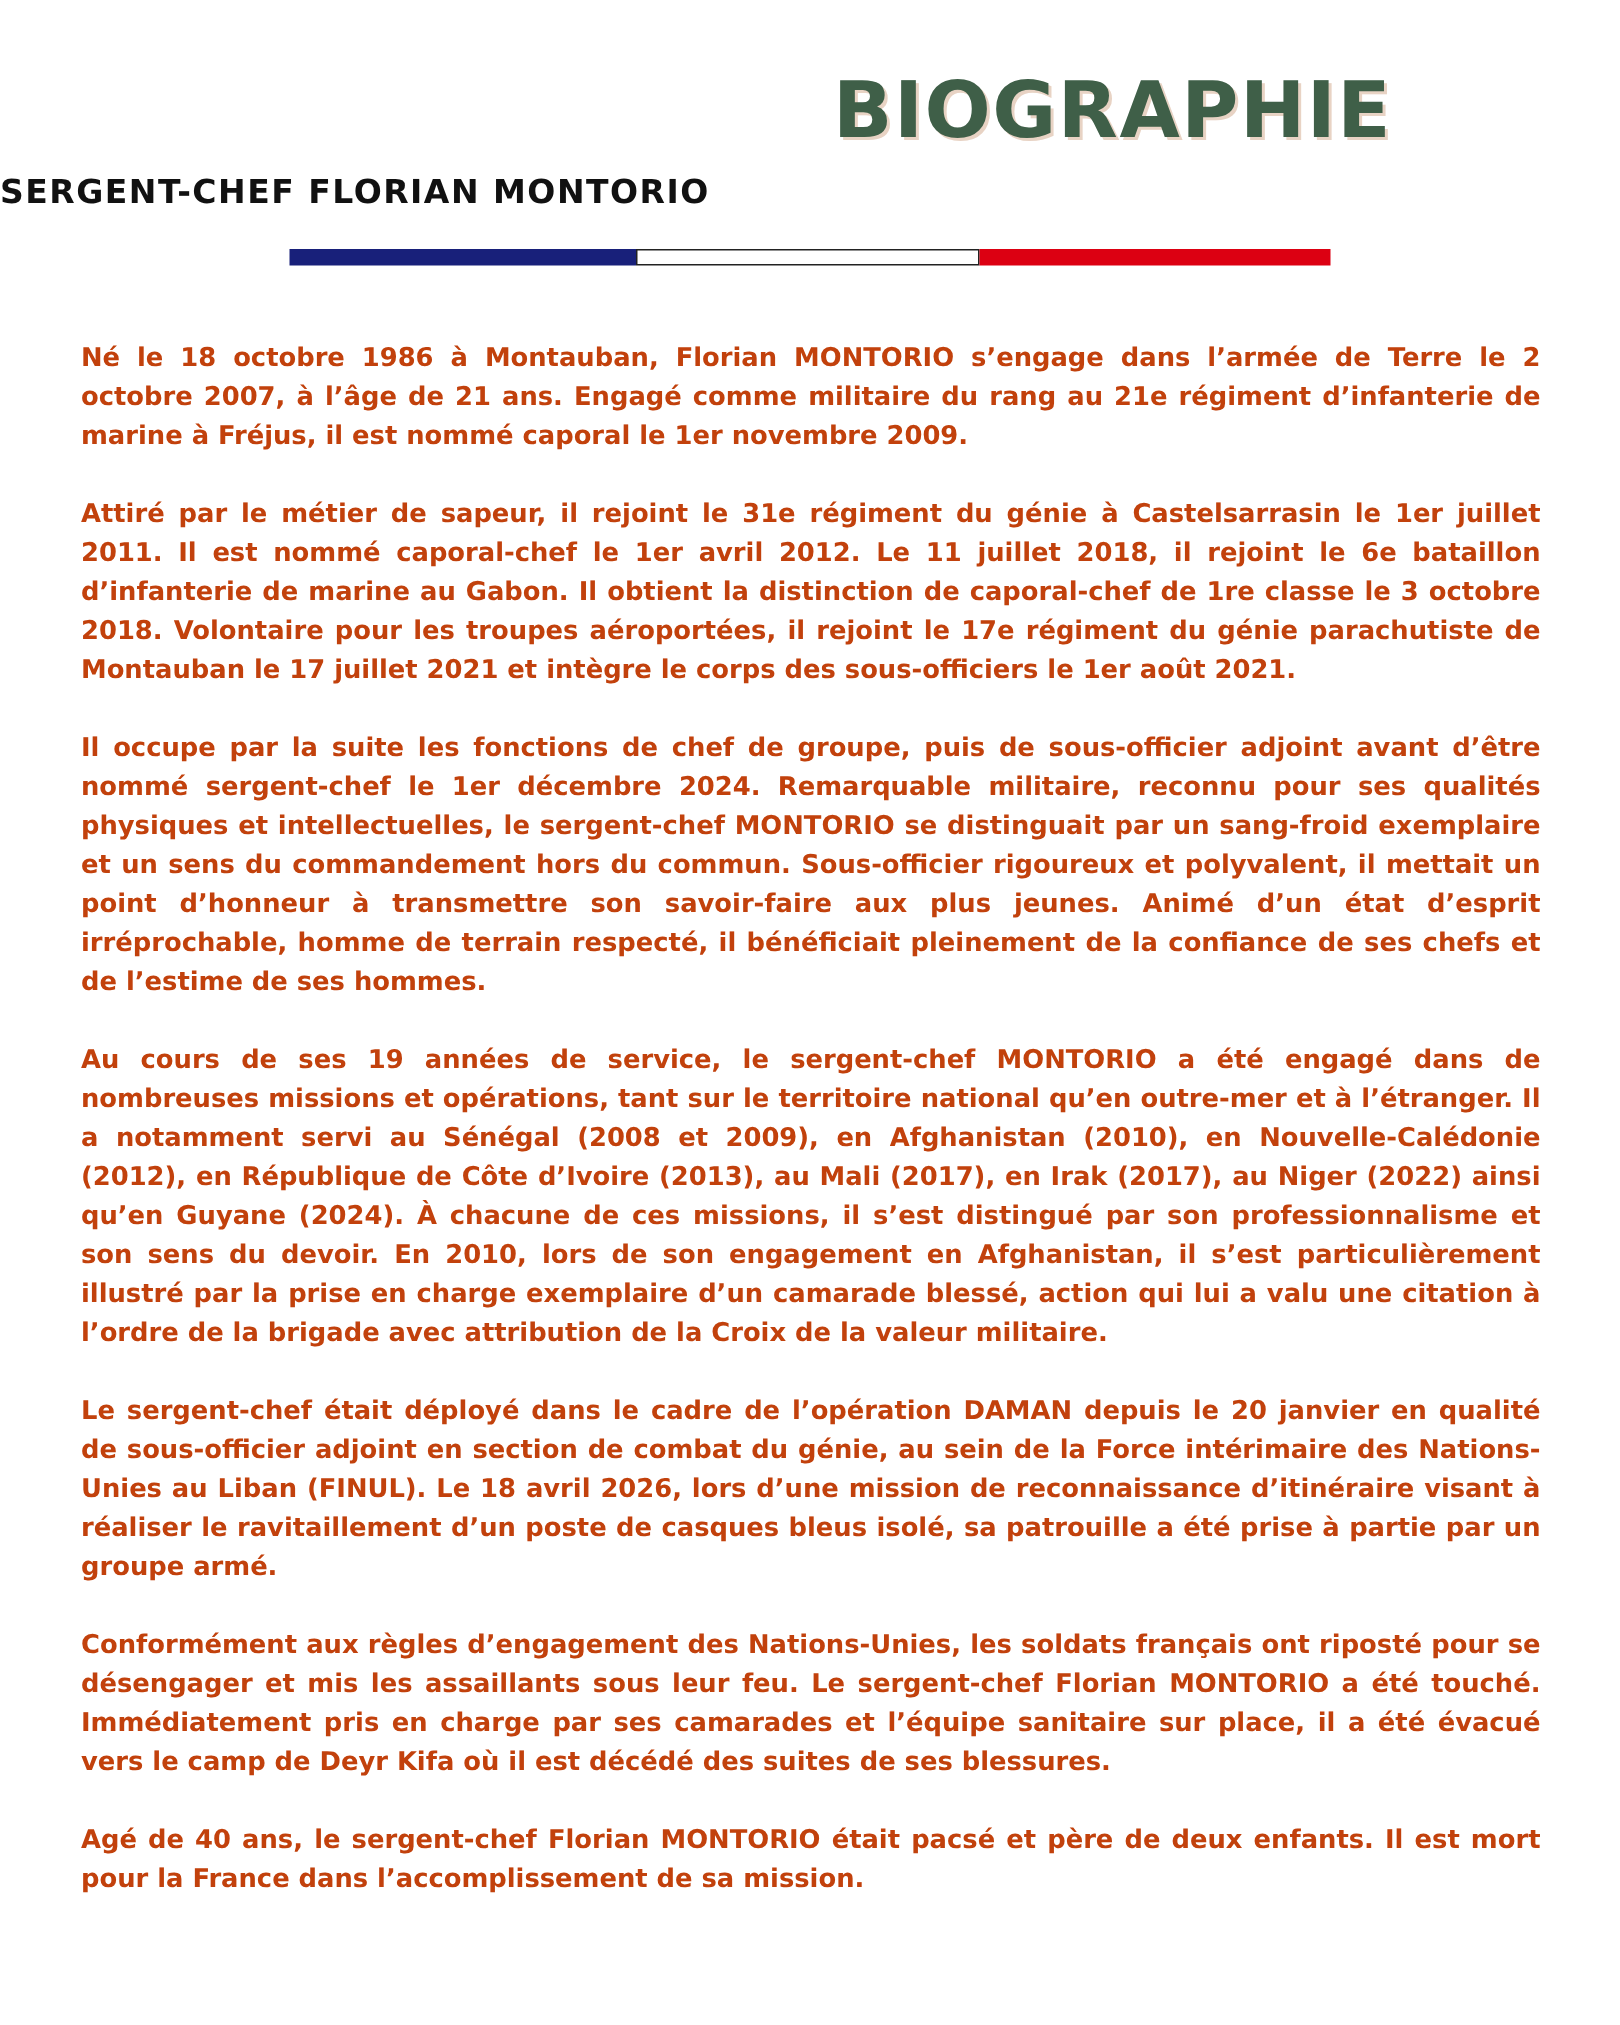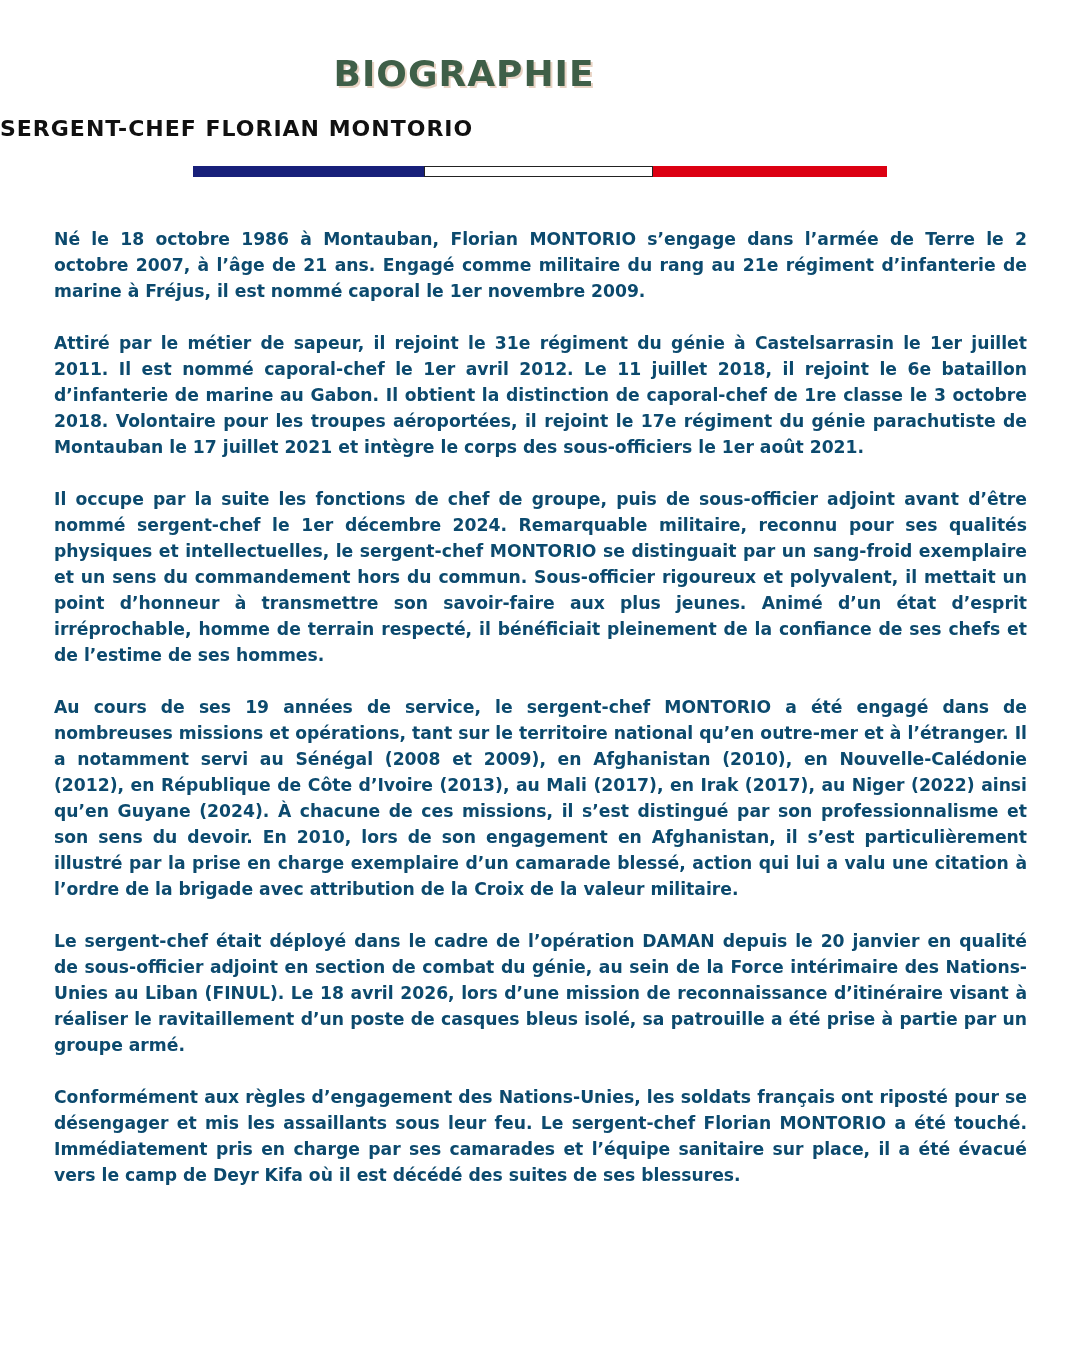--- a/index.html
+++ b/index.html
@@ -6,24 +6,24 @@
     body {
       width: 1080px; height: 1350px;
       background: #ffffff;
       font-family: "DejaVu Sans", sans-serif;
       color: #141414;
       position: relative;
       overflow: hidden;
     }
     .title {
       position: absolute; left: 0; top: 44px; width: 928px;
-      text-align: center;
+      text-align: right;
       font-family: "DejaVu Sans", sans-serif;
       font-weight: bold;
-      font-size: 36px;
+      font-size: 52px;
       letter-spacing: 1px;
       color: #3f5f48;
       text-shadow: 2px 2px 0 #e8d3c4;
       line-height: 60px;
     }
     .subtitle {
       position: absolute; left: 0; top: 114px; width: 1080px;
       font-weight: bold;
       font-size: 22px;
       letter-spacing: 1px;
@@ -39,21 +39,21 @@
     .flag-bar .red { flex: 1; background: #dc0012; }
     .content {
       position: absolute; left: 54px; top: 226px; width: 973px;
     }
     .content p {
       margin: 0 0 26px 0;
       font-weight: bold;
       font-size: 17.2px;
       line-height: 26px;
       text-align: justify;
-      color: #0c4a6e;
+      color: #c2410c;
     }
   </style>
 </head>
 <body>
 
 <div class="title">BIOGRAPHIE</div>
 <div class="subtitle">SERGENT-CHEF FLORIAN MONTORIO</div>
 
 <div class="flag-bar">
   <div class="blue"></div>
@@ -61,13 +61,14 @@
   <div class="red"></div>
 </div>
 
 <div class="content">
   <p>Né le 18 octobre 1986 à Montauban, Florian MONTORIO s’engage dans l’armée de Terre le 2 octobre 2007, à l’âge de 21 ans. Engagé comme militaire du rang au 21e régiment d’infanterie de marine à Fréjus, il est nommé caporal le 1er novembre 2009.</p>
   <p>Attiré par le métier de sapeur, il rejoint le 31e régiment du génie à Castelsarrasin le 1er juillet 2011. Il est nommé caporal-chef le 1er avril 2012. Le 11 juillet 2018, il rejoint le 6e bataillon d’infanterie de marine au Gabon. Il obtient la distinction de caporal-chef de 1re classe le 3 octobre 2018. Volontaire pour les troupes aéroportées, il rejoint le 17e régiment du génie parachutiste de Montauban le 17 juillet 2021 et intègre le corps des sous-officiers le 1er août 2021.</p>
   <p>Il occupe par la suite les fonctions de chef de groupe, puis de sous-officier adjoint avant d’être nommé sergent-chef le 1er décembre 2024. Remarquable militaire, reconnu pour ses qualités physiques et intellectuelles, le sergent-chef MONTORIO se distinguait par un sang-froid exemplaire et un sens du commandement hors du commun. Sous-officier rigoureux et polyvalent, il mettait un point d’honneur à transmettre son savoir-faire aux plus jeunes. Animé d’un état d’esprit irréprochable, homme de terrain respecté, il bénéficiait pleinement de la confiance de ses chefs et de l’estime de ses hommes.</p>
   <p>Au cours de ses 19 années de service, le sergent-chef MONTORIO a été engagé dans de nombreuses missions et opérations, tant sur le territoire national qu’en outre-mer et à l’étranger. Il a notamment servi au Sénégal (2008 et 2009), en Afghanistan (2010), en Nouvelle-Calédonie (2012), en République de Côte d’Ivoire (2013), au Mali (2017), en Irak (2017), au Niger (2022) ainsi qu’en Guyane (2024). À chacune de ces missions, il s’est distingué par son professionnalisme et son sens du devoir. En 2010, lors de son engagement en Afghanistan, il s’est particulièrement illustré par la prise en charge exemplaire d’un camarade blessé, action qui lui a valu une citation à l’ordre de la brigade avec attribution de la Croix de la valeur militaire.</p>
   <p>Le sergent-chef était déployé dans le cadre de l’opération DAMAN depuis le 20 janvier en qualité de sous-officier adjoint en section de combat du génie, au sein de la Force intérimaire des Nations-Unies au Liban (FINUL). Le 18 avril 2026, lors d’une mission de reconnaissance d’itinéraire visant à réaliser le ravitaillement d’un poste de casques bleus isolé, sa patrouille a été prise à partie par un groupe armé.</p>
   <p>Conformément aux règles d’engagement des Nations-Unies, les soldats français ont riposté pour se désengager et mis les assaillants sous leur feu. Le sergent-chef Florian MONTORIO a été touché. Immédiatement pris en charge par ses camarades et l’équipe sanitaire sur place, il a été évacué vers le camp de Deyr Kifa où il est décédé des suites de ses blessures.</p>
+  <p>Agé de 40 ans, le sergent-chef Florian MONTORIO était pacsé et père de deux enfants. Il est mort pour la France dans l’accomplissement de sa mission.</p>
 </div>
 
 </body></html>

